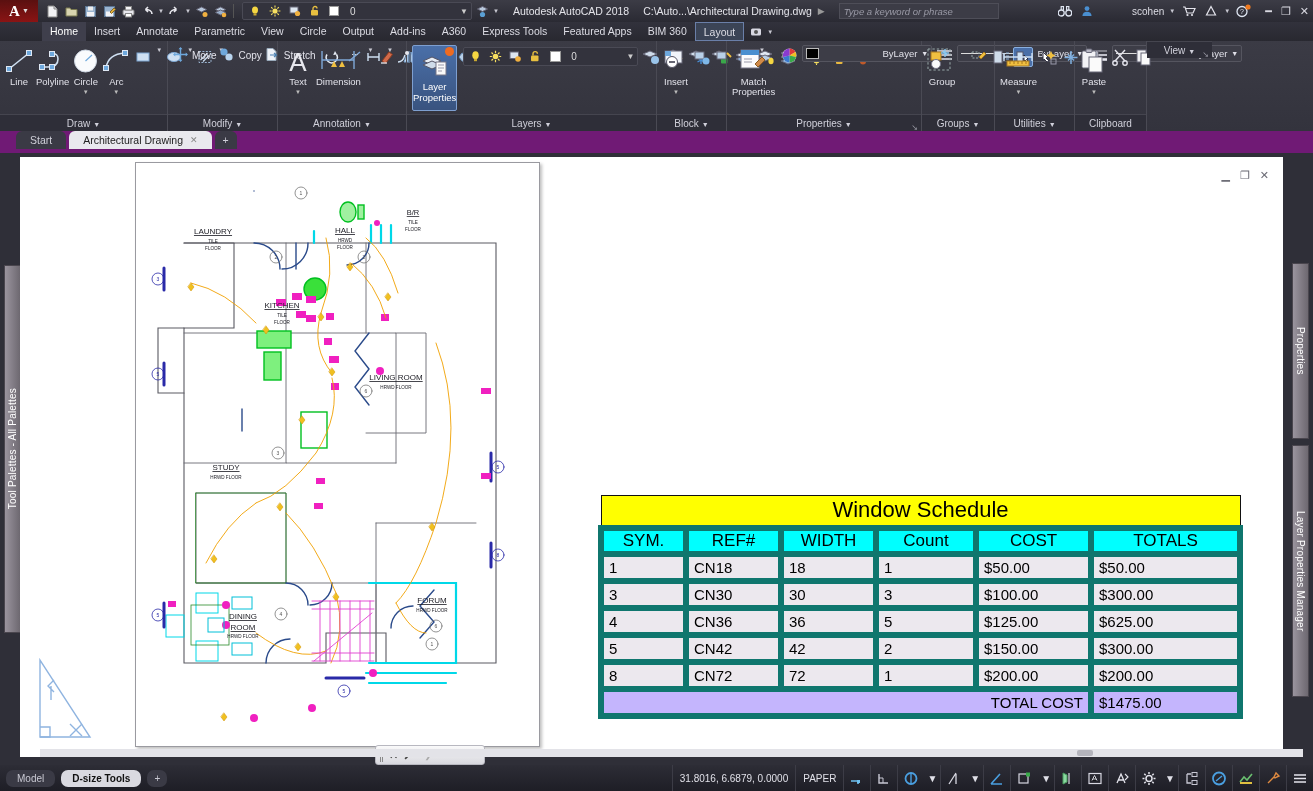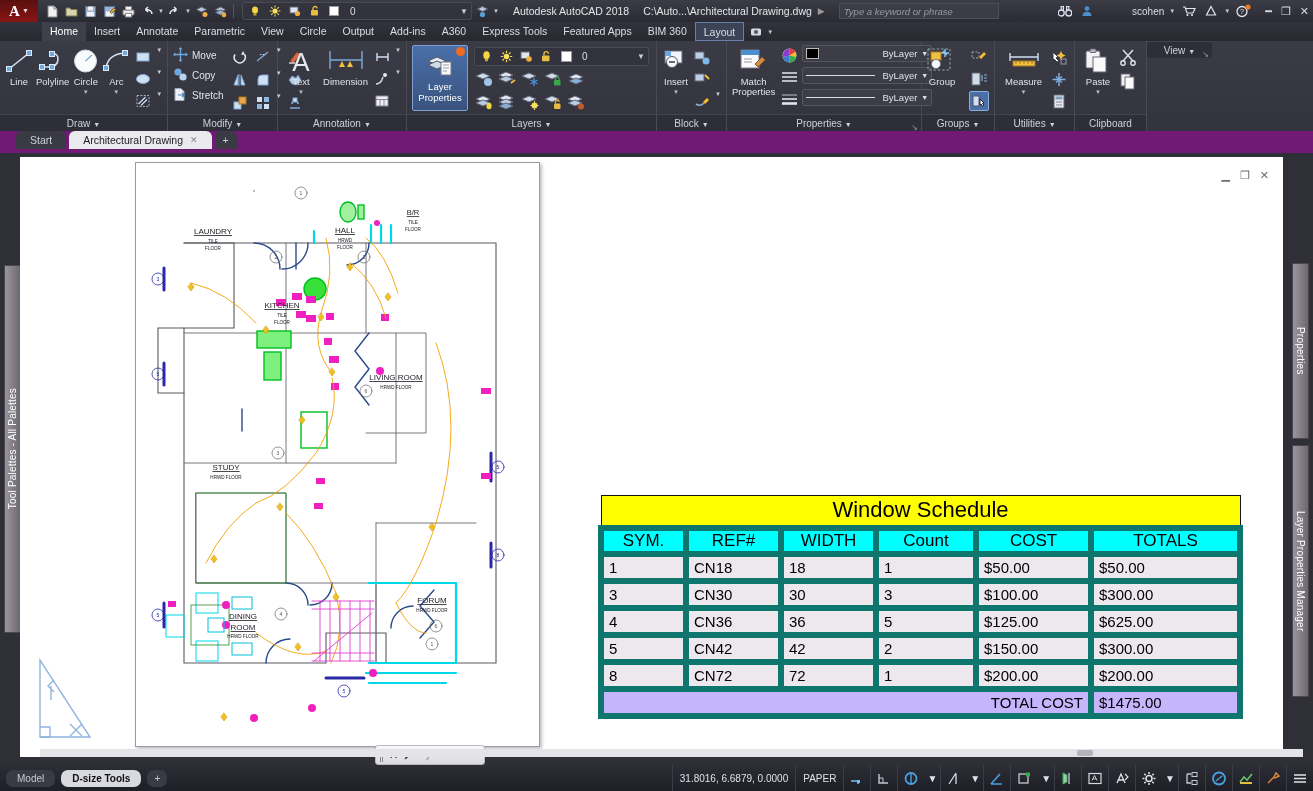--- a/index.html
+++ b/index.html
@@ -87,21 +87,21 @@
   }
   .panel-label .dd { font-size:7px; margin-left:3px;}
   .panel-label .diag { position:absolute; right:3px; top:4px; font-size:8px; color:#9a9aa4;}
   .bigbtn {
     width:46px; display:flex; flex-direction:column; align-items:center;
     gap:2px; color:#e2e2ea; font-size:9.5px; padding-top:2px; cursor:default;
   }
   .bigbtn .glyph { height:28px; display:flex; align-items:center; justify-content:center;}
   .bigbtn .cap { text-align:center; line-height:10px; }
   .bigbtn .cap .arr { display:block; font-size:6px; color:#bbb; }
-  .smallcol { display:flex; flex-direction:column; gap:2px; padding-top:2px;}
+  .smallcol { display:flex; gap:2px; padding-top:2px;}
   .smallrow { display:flex; gap:3px; }
   .sbtn {
     width:20px;height:20px; display:flex;align-items:center;justify-content:center;
   }
   .sarrow { font-size:6px; color:#c9c9d2; width:6px;}
   .textbtn { display:flex; align-items:center; gap:4px; color:#e2e2ea; font-size:10px; }
 
   .layerprops-btn {
     width:56px; height:66px; background: linear-gradient(#4a6fa8,#39537f);
     border:1px solid #7e9fd0; border-radius:2px;

